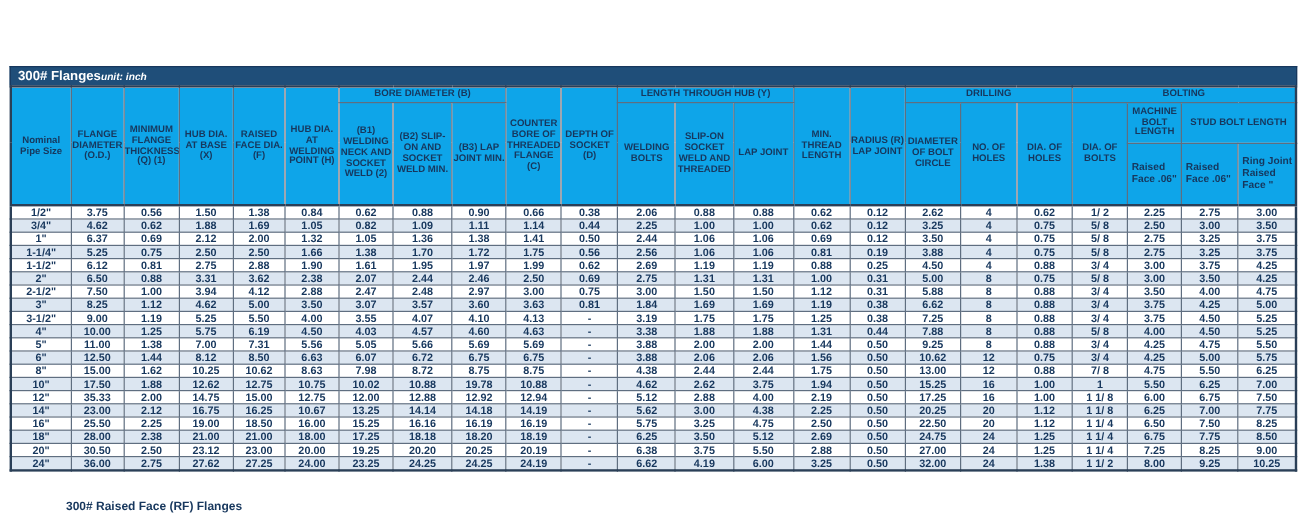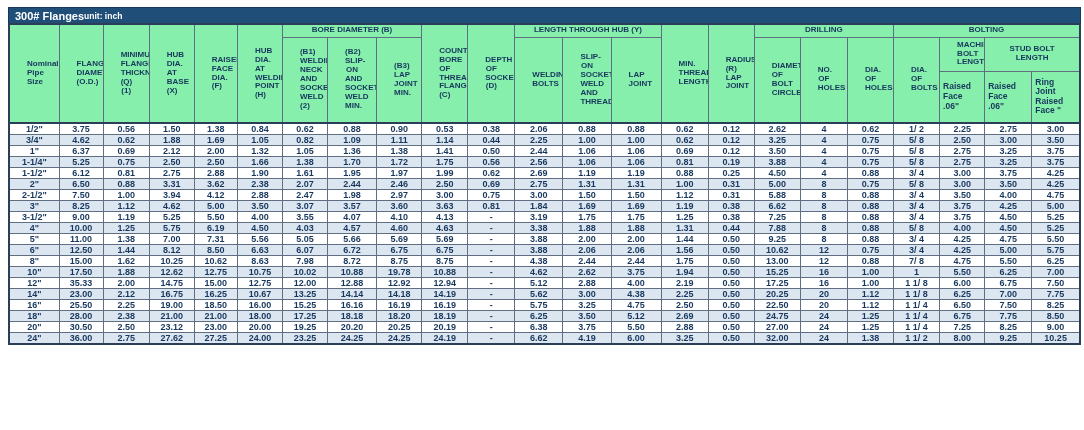--- a/index.html
+++ b/index.html
@@ -4,53 +4,53 @@
 <style>
   * { box-sizing: border-box; }
   body {
     margin: 0;
     width: 1084px;
     height: 430px;
     background: #ffffff;
     font-family: "Liberation Sans", sans-serif;
     overflow: hidden;
   }
-  .page { position: relative; padding: 7px 0 0 8px; }
+  .page { position: relative; padding: 7px 0 0 8px; margin-top: 48px; }
   .sheet { width: 1073px; }
 
   .titlebar {
     width: 1073px; height: 16px;
     background: #1F4E79;
     border: 1px solid #17375D; border-bottom: none;
     display: flex; align-items: center;
     padding: 0 6px;
   }
   .t-left  { color:#fff; font-weight:bold; font-size:11px; white-space:nowrap; }
   .t-center{ color:#fff; font-weight:bold; font-size:9px; flex:1; text-align:center; }
-  .t-right { color:#fff; font-weight:bold; font-size:8.5px; white-space:nowrap; }
+  .t-right { color:#fff; font-weight:bold; font-size:8.5px; white-space:nowrap;font-style:italic; }
 
   table.spec {
     border-collapse: collapse;
     table-layout: fixed;
     width: 1073px;
     border: 2px solid #2a3f57;
   }
   .spec th, .spec td {
     border: 1px solid #5f6e80;
     color: #17375D;
     overflow: hidden;
   }
   .spec thead th {
-    background: #86efac;
+    background: #0ea5e9;
     font-weight: bold;
     font-size: 8px;
     line-height: 1.12;
     text-align: center;
     vertical-align: middle;
-    padding: 1px 17px;
+    padding: 1px 0;
   }
   .spec tr.hrow1 th { height: 13px; font-size: 8px; }
   .spec tr.hrow2 { height: 34px; }
   .spec tr.hrow3 { height: 52px; }
   .spec th.subl { text-align: left; padding-left: 3px; font-size: 8.5px; }
   .spec tbody td {
     font-size: 9px;
     font-weight: bold;
     text-align: center;
     height: 11px;
@@ -147,21 +147,21 @@
           <tr>
             <td>1/2"</td>
             <td>3.75</td>
             <td>0.56</td>
             <td>1.50</td>
             <td>1.38</td>
             <td>0.84</td>
             <td>0.62</td>
             <td>0.88</td>
             <td>0.90</td>
-            <td>0.53</td>
+            <td>0.66</td>
             <td>0.38</td>
             <td>2.06</td>
             <td>0.88</td>
             <td>0.88</td>
             <td>0.62</td>
             <td>0.12</td>
             <td>2.62</td>
             <td>4</td>
             <td>0.62</td>
             <td>1/ 2</td>
@@ -295,21 +295,21 @@
             <td>4.25</td>
           </tr>
           <tr>
             <td>2-1/2"</td>
             <td>7.50</td>
             <td>1.00</td>
             <td>3.94</td>
             <td>4.12</td>
             <td>2.88</td>
             <td>2.47</td>
-            <td>1.98</td>
+            <td>2.48</td>
             <td>2.97</td>
             <td>3.00</td>
             <td>0.75</td>
             <td>3.00</td>
             <td>1.50</td>
             <td>1.50</td>
             <td>1.12</td>
             <td>0.31</td>
             <td>5.88</td>
             <td>8</td>
@@ -641,16 +641,17 @@
             <td>1.38</td>
             <td>1 1/ 2</td>
             <td>8.00</td>
             <td>9.25</td>
             <td>10.25</td>
           </tr>
         </tbody>
     </table>
 
     <div class="notes">
+      <div>300# Raised Face (RF) Flanges</div>
     </div>
 
   </div>
 </div>
 
 </body></html>

